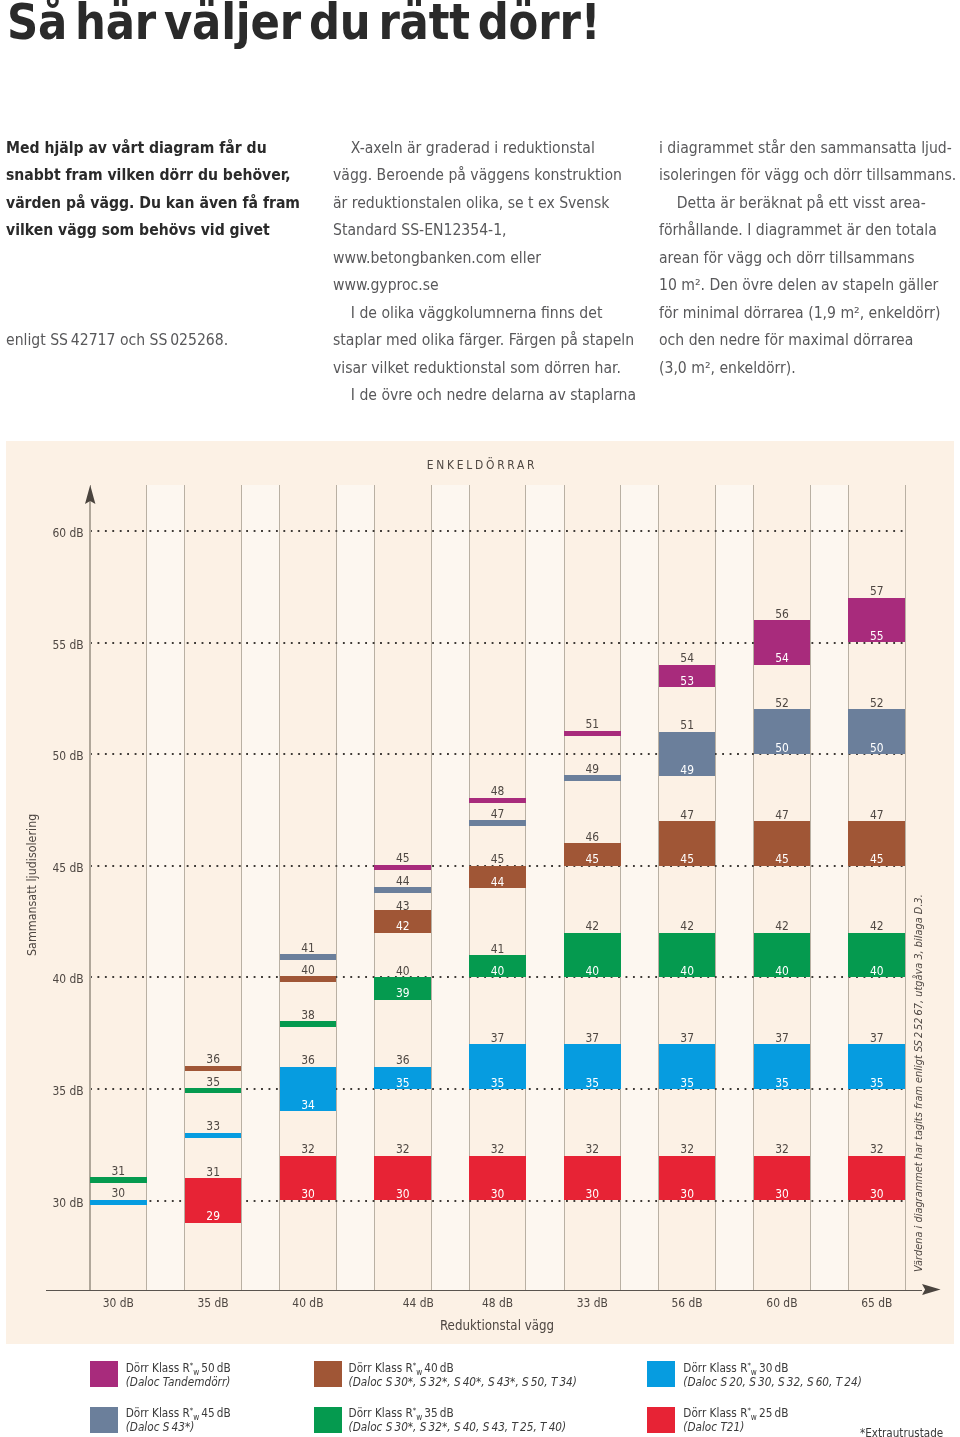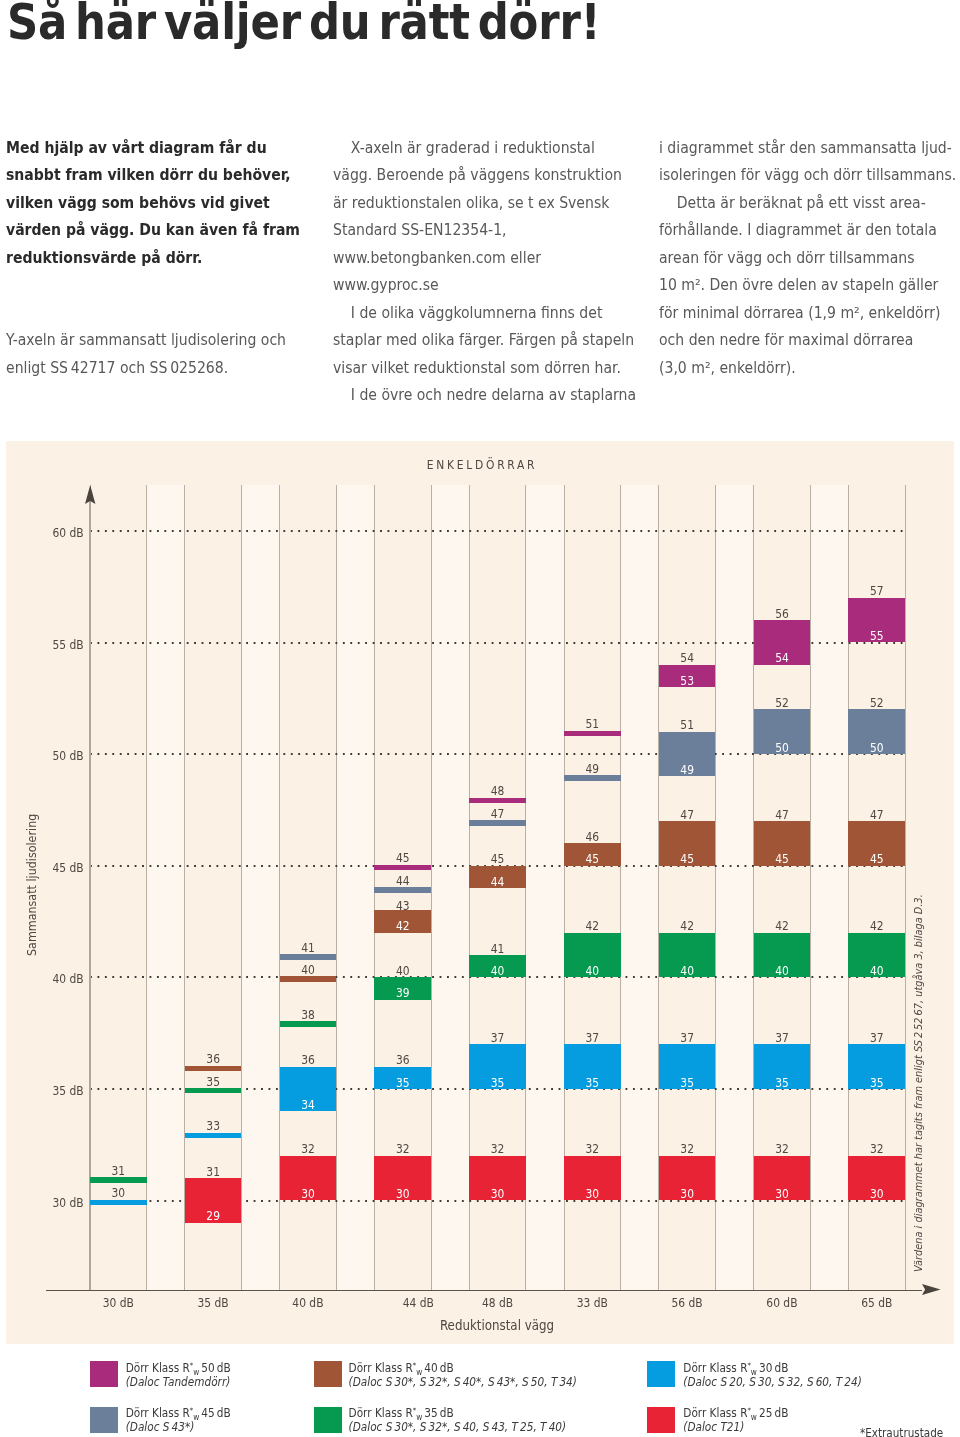--- a/index.html
+++ b/index.html
@@ -44,22 +44,22 @@
 .lg-t2{position:absolute;font-size:11.7px;font-style:italic;color:#3a3a3a;white-space:nowrap;height:13px;line-height:13px;}
 .sup{font-size:7.5px;vertical-align:4.3px;}
 .sub{font-size:8.2px;vertical-align:-2.6px;}
 .footnote{position:absolute;font-size:11.6px;color:#3a3a3a;white-space:nowrap;}
 </style>
 </head>
 <body>
 
 <div id="page">
   <div class="title">Så här väljer du rätt dörr!</div>
-  <div class="tcol bold" style="left:6px;top:134.5px"><div>Med hjälp av vårt diagram får du</div><div>snabbt fram vilken dörr du behöver,</div><div>vilken vägg som behövs vid givet</div><div>värden på vägg. Du kan även få fram</div><div>reduktionsvärde på dörr.</div></div>
-  <div class="tcol" style="left:6px;top:327.2px"><div>Y-axeln är sammansatt ljudisolering och</div><div>enligt SS 42717 och SS 025268.</div></div>
+  <div class="tcol bold" style="left:6px;top:134.5px"><div>Med hjälp av vårt diagram får du</div><div>snabbt fram vilken dörr du behöver,</div><div>värden på vägg. Du kan även få fram</div><div>vilken vägg som behövs vid givet</div></div>
+  <div class="tcol" style="left:6px;top:327.2px"><div>enligt SS 42717 och SS 025268.</div></div>
   <div class="tcol" style="left:333px;top:134.5px"><div>    X-axeln är graderad i reduktionstal</div><div>vägg. Beroende på väggens konstruktion</div><div>är reduktionstalen olika, se t ex Svensk</div><div>Standard SS-EN12354-1,</div><div>www.betongbanken.com eller</div><div>www.gyproc.se</div><div>    I de olika väggkolumnerna finns det</div><div>staplar med olika färger. Färgen på stapeln</div><div>visar vilket reduktionstal som dörren har.</div><div>    I de övre och nedre delarna av staplarna</div></div>
   <div class="tcol" style="left:659px;top:134.5px"><div>i diagrammet står den sammansatta ljud-</div><div>isoleringen för vägg och dörr tillsammans.</div><div>    Detta är beräknat på ett visst area-</div><div>förhållande. I diagrammet är den totala</div><div>arean för vägg och dörr tillsammans</div><div>10 m². Den övre delen av stapeln gäller</div><div>för minimal dörrarea (1,9 m², enkeldörr)</div><div>och den nedre för maximal dörrarea</div><div>(3,0 m², enkeldörr).</div></div>
   <div id="chart">
     <div class="band" style="left:140.70px;top:44.00px;width:38.10px;height:804.50px"></div>
     <div class="band" style="left:235.50px;top:44.00px;width:38.10px;height:804.50px"></div>
     <div class="band" style="left:330.30px;top:44.00px;width:38.10px;height:804.50px"></div>
     <div class="band" style="left:425.10px;top:44.00px;width:38.10px;height:804.50px"></div>
     <div class="band" style="left:519.90px;top:44.00px;width:38.10px;height:804.50px"></div>
     <div class="band" style="left:614.70px;top:44.00px;width:38.10px;height:804.50px"></div>
     <div class="band" style="left:709.50px;top:44.00px;width:38.10px;height:804.50px"></div>

